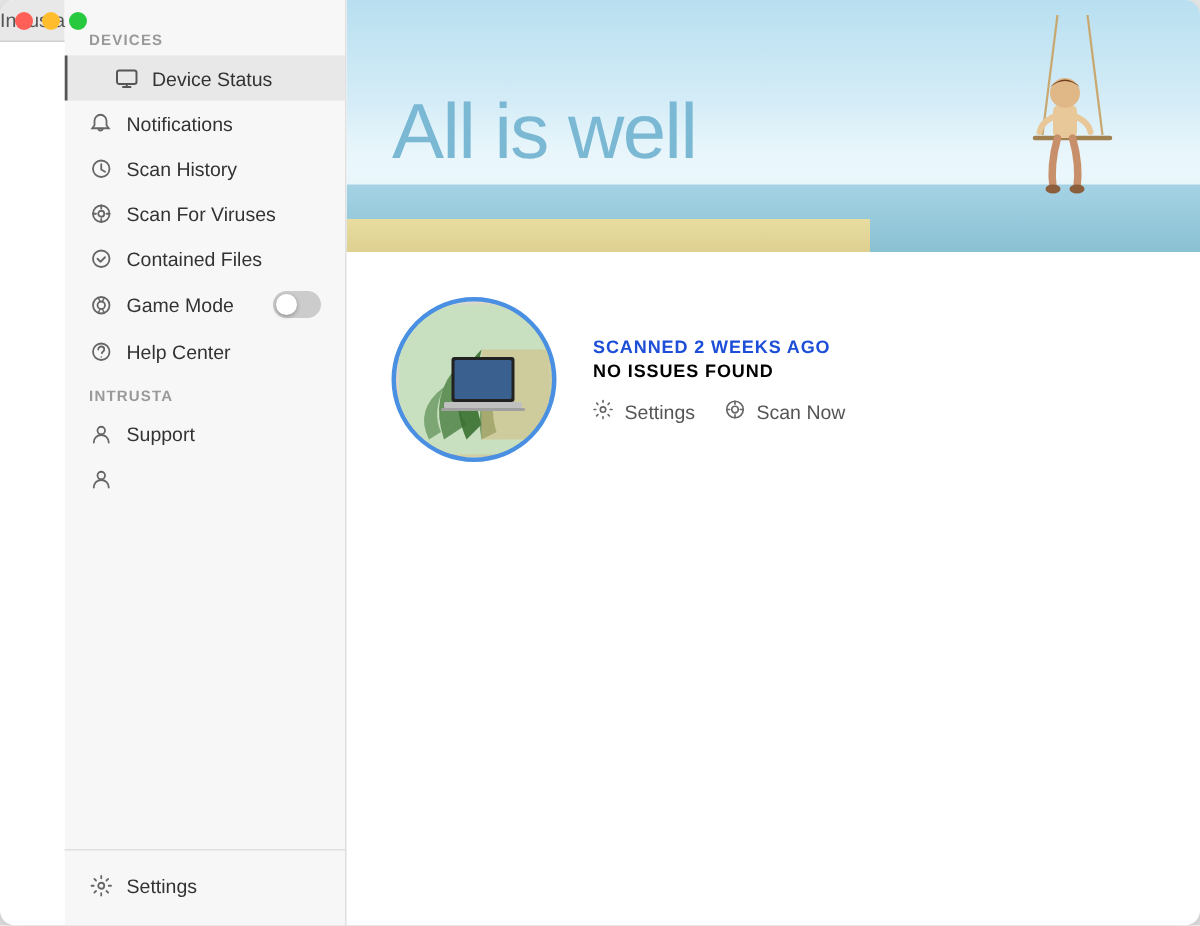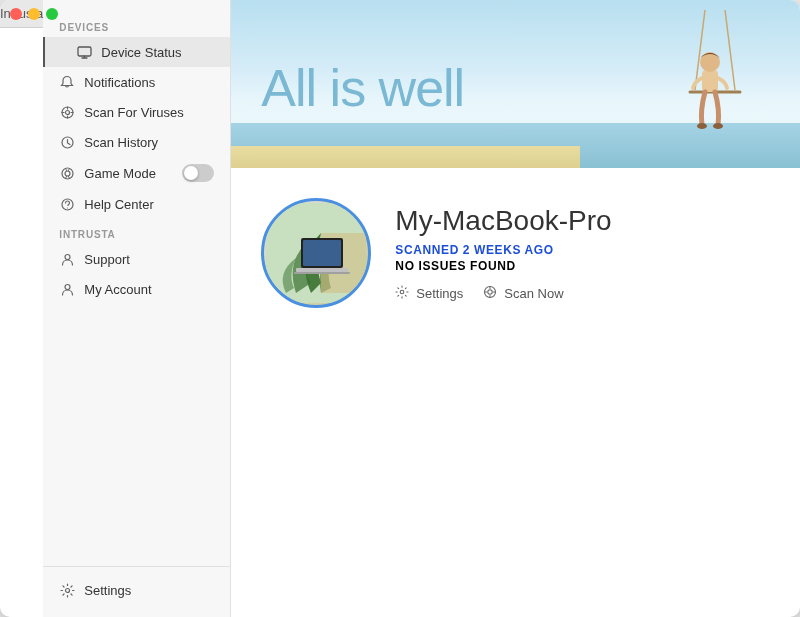--- a/index.html
+++ b/index.html
@@ -297,37 +297,46 @@
           </svg>
         </span>
         <span class="item-label">Notifications</span>
       </div>
 
 
       <div class="sidebar-item">
         <span class="item-icon">
           <svg width="15" height="15" viewBox="0 0 15 15" fill="none">
             <circle cx="7.5" cy="7.5" r="5.5" stroke="#666" stroke-width="1.2" fill="none"></circle>
+            <path d="M7.5 4.5v3.5l2.5 1.5" stroke="#666" stroke-width="1.2" stroke-linecap="round"></path>
+          </svg>
+        </span>
+        <span class="item-label">Scan History</span>
+      </div>
+
+      <div class="sidebar-item">
+        <span class="item-icon">
+          <svg width="15" height="15" viewBox="0 0 15 15" fill="none">
+            <circle cx="7.5" cy="7.5" r="5.5" stroke="#666" stroke-width="1.2" fill="none"></circle>
             <path d="M7.5 2v2M7.5 11v2M2 7.5h2M11 7.5h2" stroke="#666" stroke-width="1.2" stroke-linecap="round"></path>
             <circle cx="7.5" cy="7.5" r="2" stroke="#666" stroke-width="1.2" fill="none"></circle>
           </svg>
         </span>
         <span class="item-label">Scan For Viruses</span>
       </div>
 
       <div class="sidebar-item">
         <span class="item-icon">
           <svg width="15" height="15" viewBox="0 0 15 15" fill="none">
             <circle cx="7.5" cy="7.5" r="5.5" stroke="#666" stroke-width="1.2" fill="none"></circle>
-            <path d="M7.5 4.5v3.5l2.5 1.5" stroke="#666" stroke-width="1.2" stroke-linecap="round"></path>
-          </svg>
-        </span>
-        <span class="item-label">Scan History</span>
-      </div>
-
+            <path d="M5 7.5l2 2 3-3" stroke="#666" stroke-width="1.2" stroke-linecap="round" stroke-linejoin="round"></path>
+          </svg>
+        </span>
+        <span class="item-label">Contained Files</span>
+      </div>
 
       <div class="sidebar-item">
         <span class="item-icon">
           <svg width="15" height="15" viewBox="0 0 15 15" fill="none">
             <circle cx="7.5" cy="7.5" r="5.5" stroke="#666" stroke-width="1.2" fill="none"></circle>
             <circle cx="7.5" cy="7.5" r="2.5" stroke="#666" stroke-width="1.2" fill="none"></circle>
             <path d="M5.5 2.5l1 2M9.5 2.5l-1 2M5.5 12.5l1-2M9.5 12.5l-1-2" stroke="#666" stroke-width="1" stroke-linecap="round"></path>
           </svg>
         </span>
         <span class="item-label">Game Mode</span>
@@ -360,21 +369,20 @@
         <span class="item-label">Support</span>
       </div>
 
       <div class="sidebar-item">
         <span class="item-icon">
           <svg width="15" height="15" viewBox="0 0 15 15" fill="none">
             <circle cx="7.5" cy="5" r="2.5" stroke="#666" stroke-width="1.2" fill="none"></circle>
             <path d="M2.5 13c0-2.8 2.2-5 5-5s5 2.2 5 5" stroke="#666" stroke-width="1.2" stroke-linecap="round" fill="none"></path>
           </svg>
         </span>
-        <span class="item-label">My Account</span>
       </div>
 
       <div class="sidebar-bottom">
         <div class="sidebar-item">
           <span class="item-icon">
             <svg width="15" height="15" viewBox="0 0 15 15" fill="none">
               <circle cx="7.5" cy="7.5" r="2" stroke="#666" stroke-width="1.2" fill="none"></circle>
               <path d="M7.5 1v1.5M7.5 12.5V14M1 7.5h1.5M12.5 7.5H14M2.9 2.9l1.1 1.1M11 11l1.1 1.1M2.9 12.1l1.1-1.1M11 4l1.1-1.1" stroke="#666" stroke-width="1.2" stroke-linecap="round"></path>
             </svg>
           </span>
@@ -444,21 +452,20 @@
               <rect x="35" y="35" width="42" height="30" rx="2" fill="#222"></rect>
               <rect x="37" y="37" width="38" height="26" rx="1" fill="#3a6090"></rect>
 
               <rect x="30" y="65" width="52" height="4" rx="1" fill="#c0c0c0"></rect>
               <rect x="28" y="69" width="56" height="2" rx="1" fill="#a0a0a0"></rect>
             </svg>
           </div>
         </div>
 
         <div class="device-info">
-          <div class="device-name">My-MacBook-Pro</div>
           <div class="device-scan-status">SCANNED 2 WEEKS AGO</div>
           <div class="device-scan-result">NO ISSUES FOUND</div>
           <div class="device-actions">
             <div class="action-link">
               <span class="action-icon">
                 <svg width="14" height="14" viewBox="0 0 14 14" fill="none">
                   <circle cx="7" cy="7" r="1.8" stroke="#666" stroke-width="1.1" fill="none"></circle>
                   <path d="M7 1v1.2M7 11.8V13M1 7h1.2M11.8 7H13M2.8 2.8l.85.85M10.35 10.35l.85.85M2.8 11.2l.85-.85M10.35 3.65l.85-.85" stroke="#666" stroke-width="1.1" stroke-linecap="round"></path>
                 </svg>
               </span>

